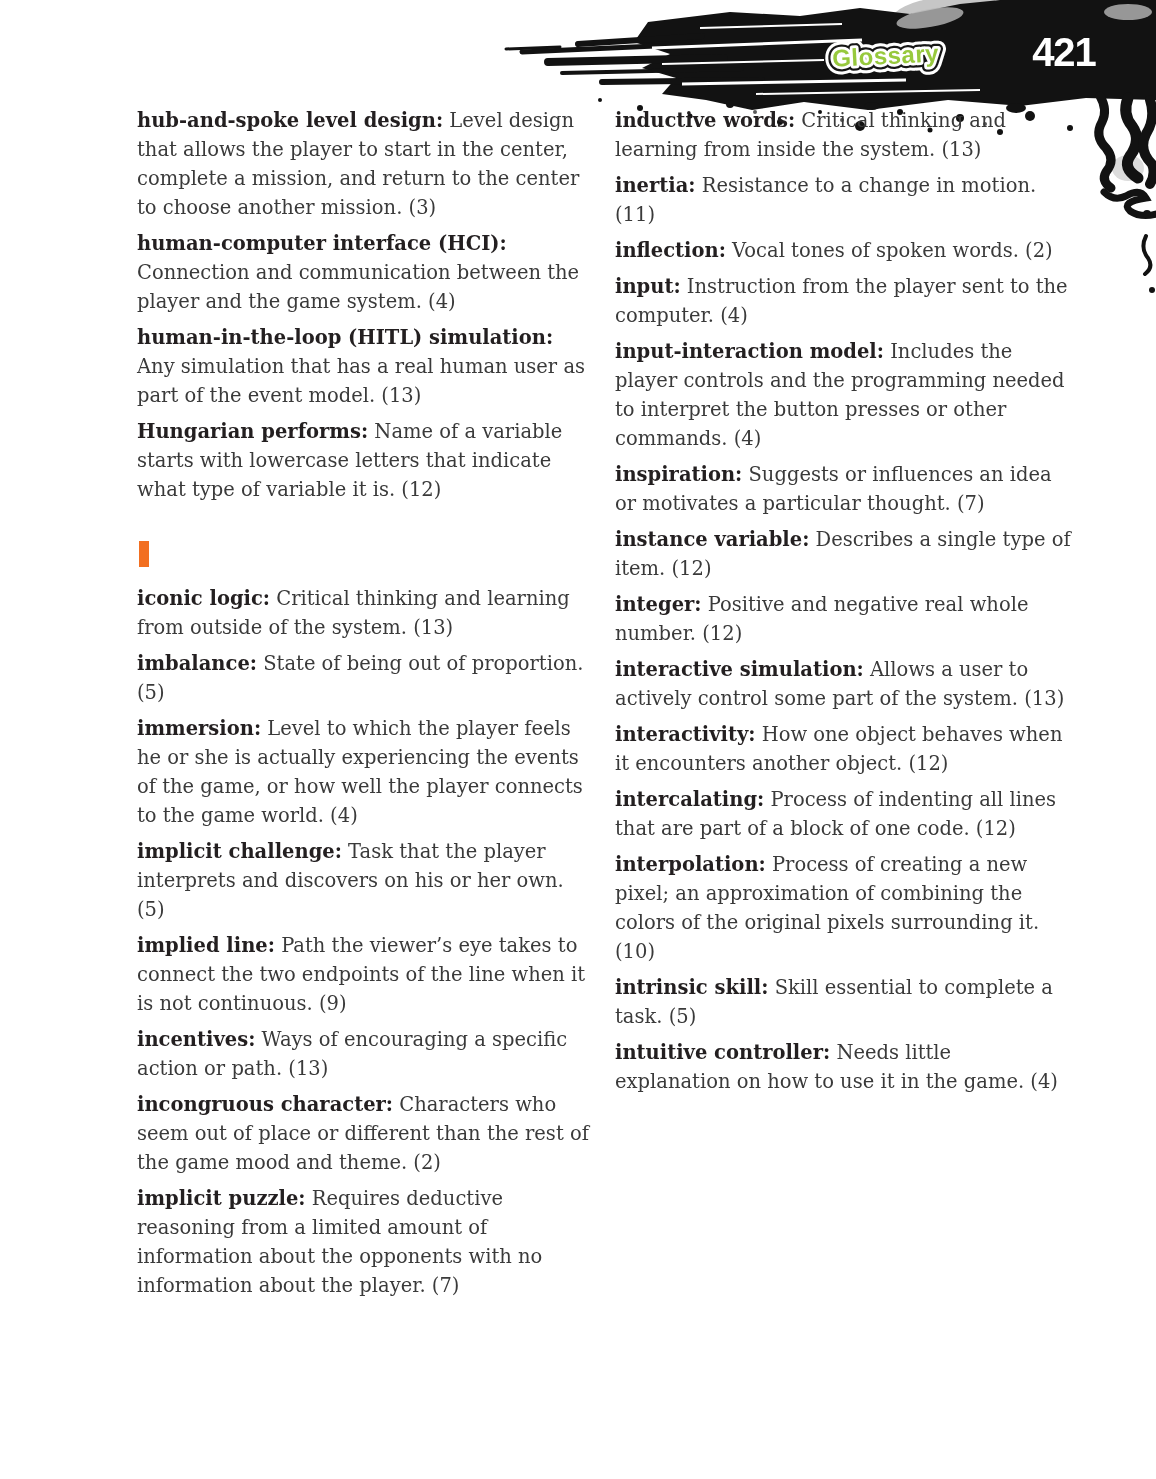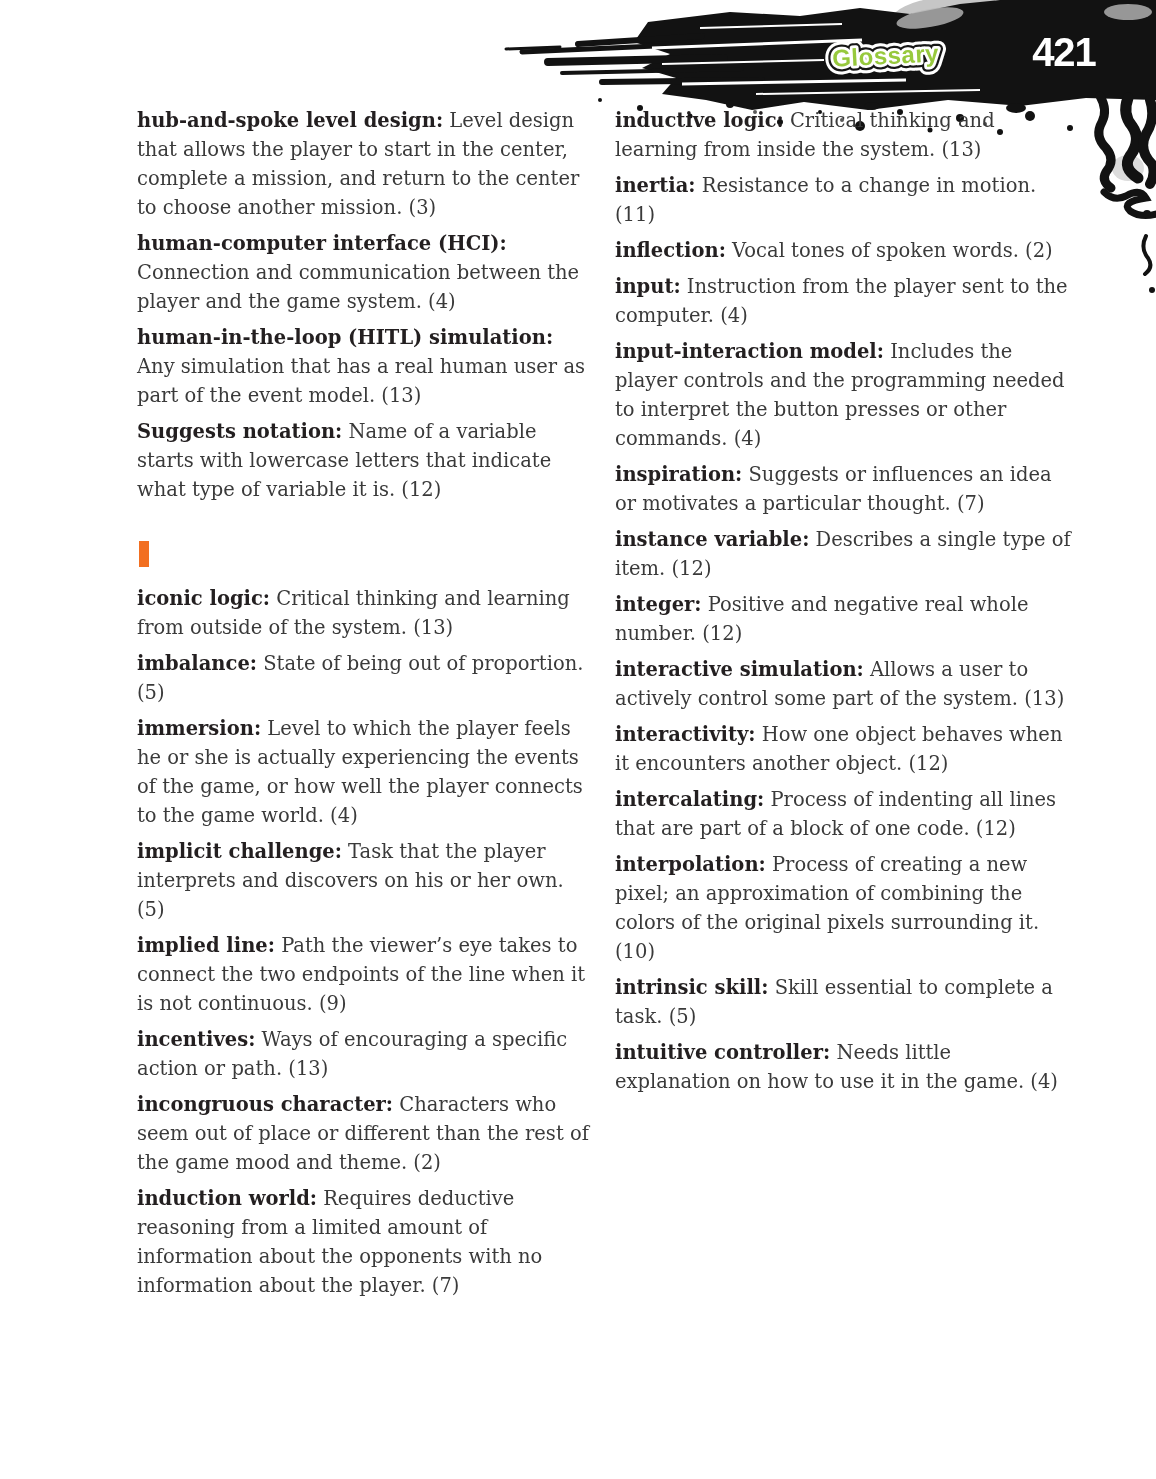--- a/index.html
+++ b/index.html
@@ -127,33 +127,33 @@
     </g>
 
     <text class="page-number" x="1064" y="66" text-anchor="middle">421</text>
   </svg>
 
   <main class="columns">
     <div class="column" id="col-left">
         <p class="entry"><b class="term">hub-and-spoke level design:</b> <span class="def">Level design that allows the player to start in the center, complete a mission, and return to the center to choose another mission. (3)</span></p>
         <p class="entry"><b class="term">human-computer interface (HCI):</b> <span class="def">Connection and communication between the player and the game system. (4)</span></p>
         <p class="entry"><b class="term">human-in-the-loop (HITL) simulation:</b> <span class="def">Any simulation that has a real human user as part of the event model. (13)</span></p>
-        <p class="entry"><b class="term">Suggests notation:</b> <span class="def">Name of a variable starts with lowercase letters that indicate what type of variable it is. (12)</span></p>
+        <p class="entry"><b class="term">Hungarian performs:</b> <span class="def">Name of a variable starts with lowercase letters that indicate what type of variable it is. (12)</span></p>
         <div class="letter-marker">I</div>
         <p class="entry"><b class="term">iconic logic:</b> <span class="def">Critical thinking and learning from outside of the system. (13)</span></p>
         <p class="entry"><b class="term">imbalance:</b> <span class="def">State of being out of proportion. (5)</span></p>
         <p class="entry"><b class="term">immersion:</b> <span class="def">Level to which the player feels he or she is actually experiencing the events of the game, or how well the player connects to the game world. (4)</span></p>
         <p class="entry"><b class="term">implicit challenge:</b> <span class="def">Task that the player interprets and discovers on his or her own. (5)</span></p>
         <p class="entry"><b class="term">implied line:</b> <span class="def">Path the viewer’s eye takes to connect the two endpoints of the line when it is not continuous. (9)</span></p>
         <p class="entry"><b class="term">incentives:</b> <span class="def">Ways of encouraging a specific action or path. (13)</span></p>
         <p class="entry"><b class="term">incongruous character:</b> <span class="def">Characters who seem out of place or different than the rest of the game mood and theme. (2)</span></p>
-        <p class="entry"><b class="term">induction world:</b> <span class="def">Requires deductive reasoning from a limited amount of information about the opponents with no information about the player. (7)</span></p>
+        <p class="entry"><b class="term">implicit puzzle:</b> <span class="def">Requires deductive reasoning from a limited amount of information about the opponents with no information about the player. (7)</span></p>
       </div>
     <div class="column" id="col-right">
-        <p class="entry"><b class="term">inductive logic:</b> <span class="def">Critical thinking and learning from inside the system. (13)</span></p>
+        <p class="entry"><b class="term">inductive words:</b> <span class="def">Critical thinking and learning from inside the system. (13)</span></p>
         <p class="entry"><b class="term">inertia:</b> <span class="def">Resistance to a change in motion. (11)</span></p>
         <p class="entry"><b class="term">inflection:</b> <span class="def">Vocal tones of spoken words. (2)</span></p>
         <p class="entry"><b class="term">input:</b> <span class="def">Instruction from the player sent to the computer. (4)</span></p>
         <p class="entry"><b class="term">input-interaction model:</b> <span class="def">Includes the player controls and the programming needed to interpret the button presses or other commands. (4)</span></p>
         <p class="entry"><b class="term">inspiration:</b> <span class="def">Suggests or influences an idea or motivates a particular thought. (7)</span></p>
         <p class="entry"><b class="term">instance variable:</b> <span class="def">Describes a single type of item. (12)</span></p>
         <p class="entry"><b class="term">integer:</b> <span class="def">Positive and negative real whole number. (12)</span></p>
         <p class="entry"><b class="term">interactive simulation:</b> <span class="def">Allows a user to actively control some part of the system. (13)</span></p>
         <p class="entry"><b class="term">interactivity:</b> <span class="def">How one object behaves when it encounters another object. (12)</span></p>
         <p class="entry"><b class="term">intercalating:</b> <span class="def">Process of indenting all lines that are part of a block of one code. (12)</span></p>

